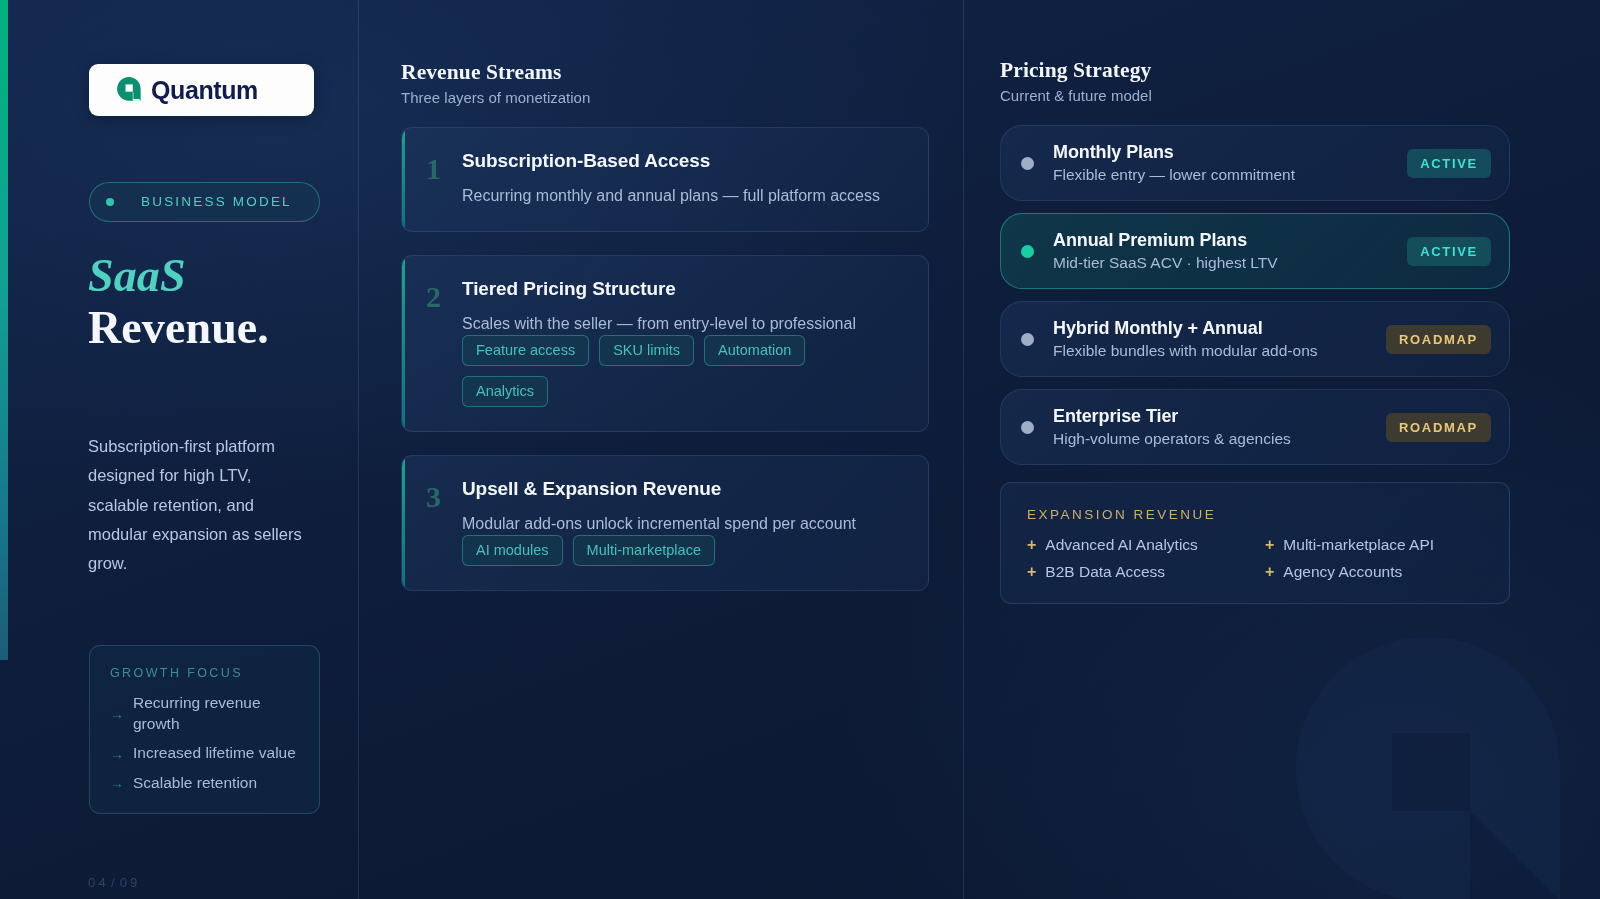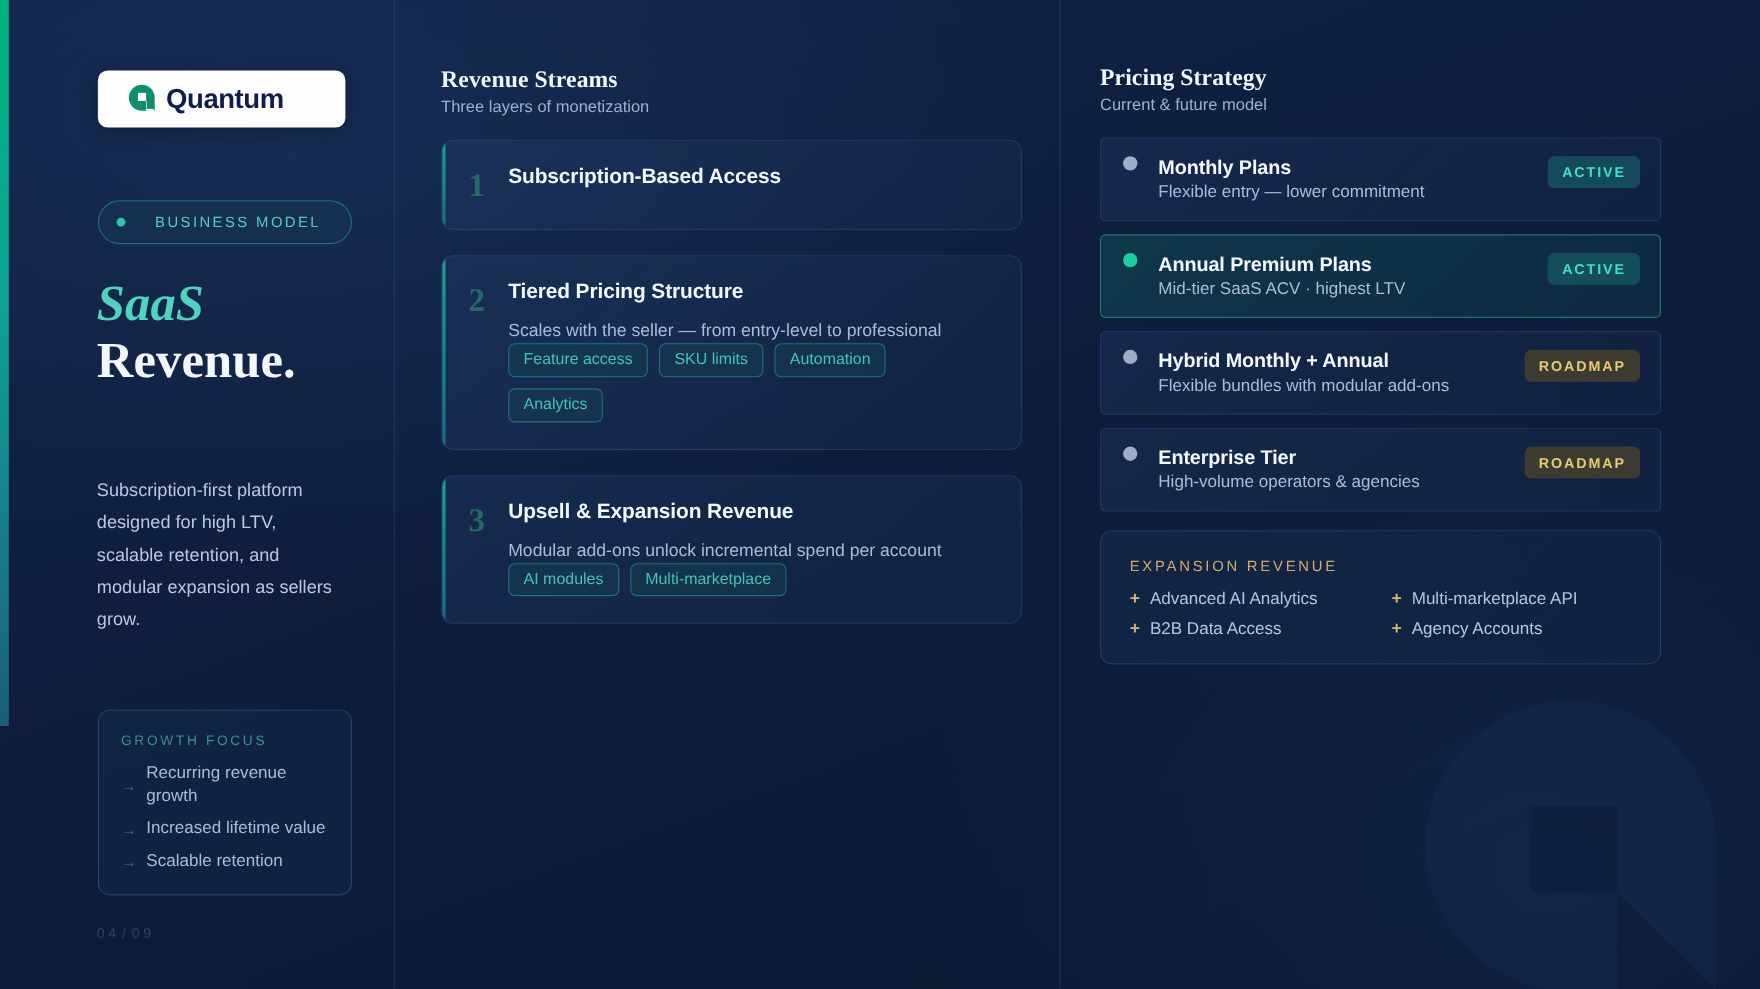--- a/index.html
+++ b/index.html
@@ -103,21 +103,21 @@
   .focus-list { list-style:none; }
   .focus-list li {
     display:flex; align-items:center; gap:9px;
     margin-bottom:9px;
   }
   .focus-list li:last-child { margin-bottom:0; }
   .focus-arrow { color:#2f7f88; font-size:14px; flex:none; line-height:1; }
   .focus-label { font-size:15.5px; color:#a9bcd8; line-height:1.33; }
 
   .pagenum {
-    position:absolute; left:0; top:841px;
+    position:absolute; left:0; top:875px;
     font-size:13px; letter-spacing:3.2px; color:#2b4468;
   }
   .pagenum .sep { margin:0 2px; }
 
   
   .col-title {
     position:absolute; top:58px; left:0;
     font-family:"Liberation Serif", serif;
     font-size:21.5px; font-weight:700; color:#f2f6fd; letter-spacing:0.1px;
   }
@@ -163,24 +163,24 @@
     border-radius:6px;
     padding:6px 13px;
     line-height:1.15;
     white-space:nowrap;
   }
 
   
   .pricing { position:absolute; top:125px; left:0; width:510px; }
   .price-row {
     position:relative;
-    display:flex; align-items:flex-start;
+    display:flex; align-items:center;
     background:linear-gradient(135deg, rgba(28,52,92,0.50) 0%, rgba(21,40,75,0.44) 100%);
     border:1px solid rgba(110,150,205,0.17);
-    border-radius:5px;
+    border-radius:22px;
     padding:16px 18px 16px 20px;
     margin-bottom:12px;
     min-height:72px;
   }
   .price-row.is-active {
     background:linear-gradient(135deg, rgba(16,74,84,0.56) 0%, rgba(15,56,76,0.48) 100%);
     border-color:rgba(45,185,170,0.52);
   }
   .price-dot {
     width:13px; height:13px; border-radius:50%;
@@ -291,20 +291,21 @@
   <div class="col-mid">
     <h2 class="col-title">Revenue Streams</h2>
     <div class="col-sub">Three layers of monetization</div>
 
     <div class="streams">
 
       <div class="stream-card">
         <span class="edge"></span>
         <span class="stream-num">1</span>
         <div class="stream-title">Subscription-Based Access</div>
+        <div class="stream-desc">Recurring monthly and annual plans — full platform access</div>
       </div>
 
       <div class="stream-card">
         <span class="edge"></span>
         <span class="stream-num">2</span>
         <div class="stream-title">Tiered Pricing Structure</div>
         <div class="stream-desc">Scales with the seller — from entry-level to professional</div>
         <div class="tagrow">
           <span class="tag">Feature access</span>
           <span class="tag">SKU limits</span>

